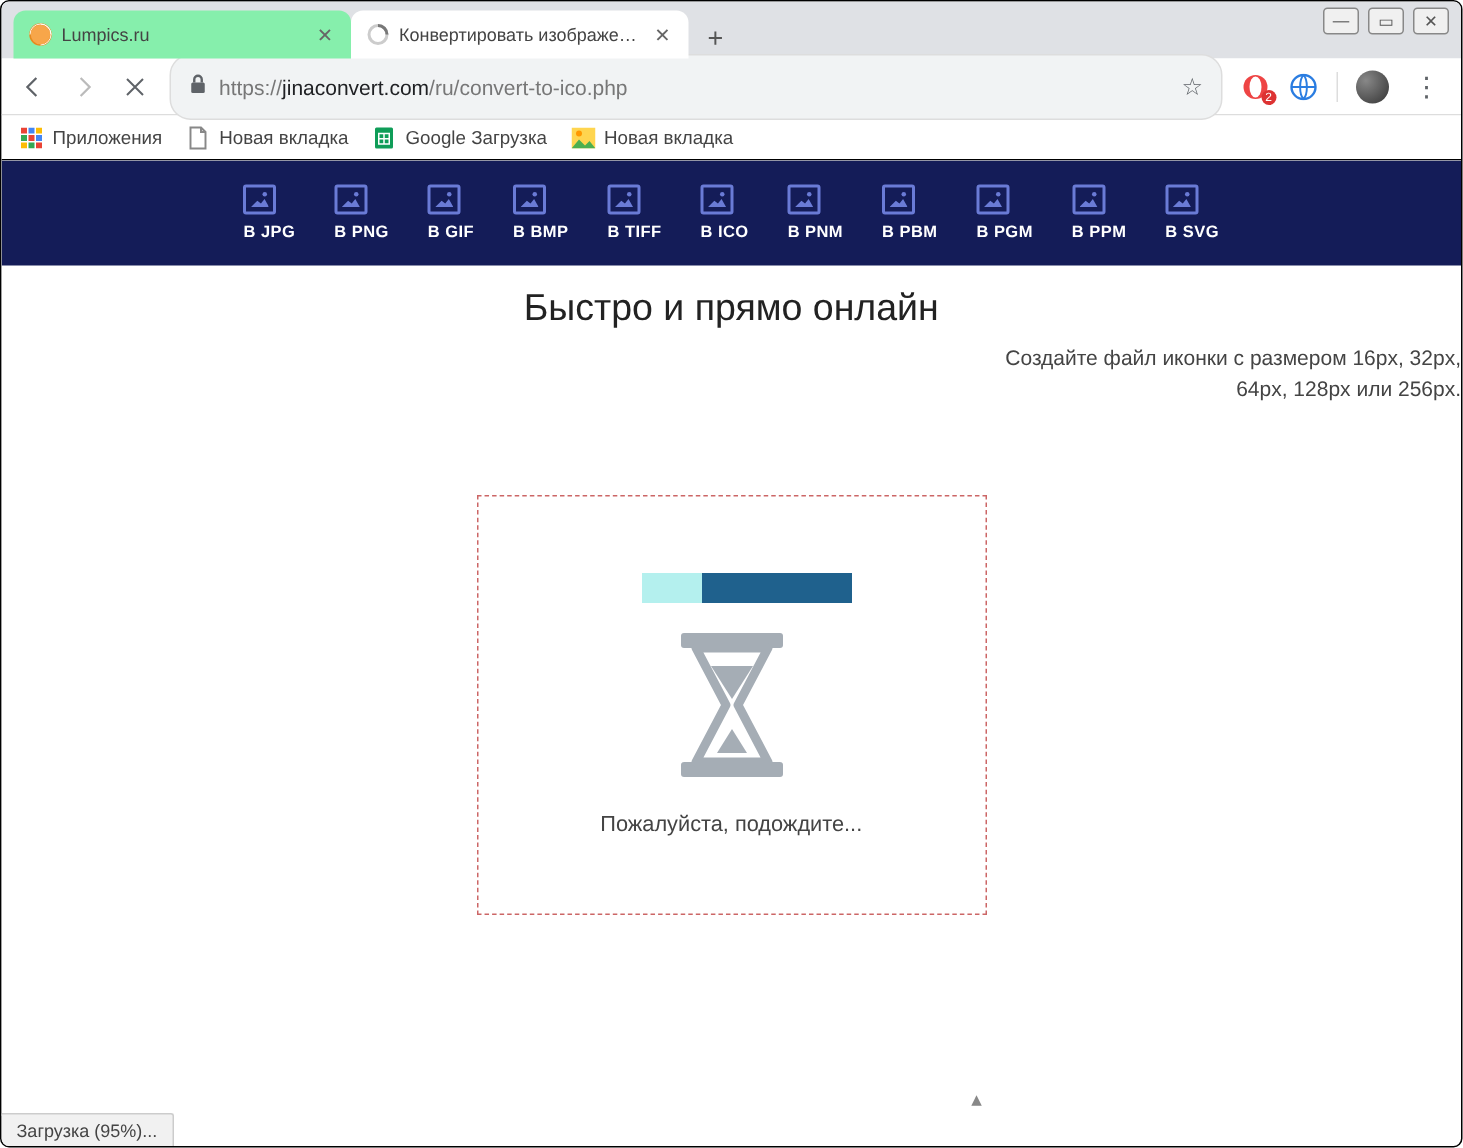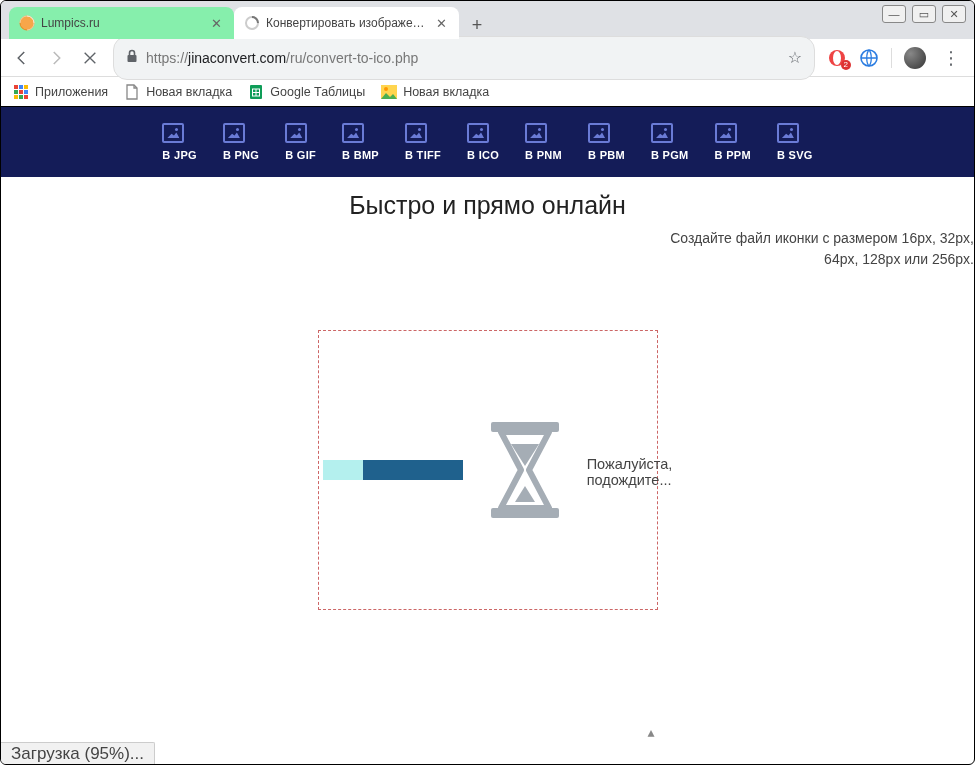--- a/index.html
+++ b/index.html
@@ -176,21 +176,21 @@
     font-size:14px;
     color:#444;
     line-height:1.5;
   }
   .drop-zone {
     width: 340px;
     height: 280px;
     margin: 60px auto 0;
     border: 1.5px dashed #cc6666;
     display:flex;
-    flex-direction:row;
+    flex-direction:column;
     align-items:center;
     justify-content:center;
     gap: 18px;
   }
   .progress-squares {
     display:flex;
   }
   .sq { width:20px; height:20px; }
   .sq.light { background:#b4f0ee; }
   .sq.dark  { background:#1f618d; }
@@ -198,21 +198,21 @@
   .wait-text { font-size:14.5px; color:#444; margin-top:4px; }
   
   .status-bar {
     position:absolute;
     left:0; bottom:0;
     height:22px;
     background:#f1f1f1;
     border:1px solid #ccc;
     border-left:none; border-bottom:none;
     padding:0 10px;
-    font-size:17px;
+    font-size:12px;
     color:#444;
     display:flex; align-items:center;
     border-top-right-radius:2px;
   }
   .scroll-hint {
     position:absolute;
     bottom:4px; left:50%;
     transform:translateX(160px);
     color:#888; font-size:14px;
   }
@@ -326,21 +326,21 @@
     <span>Новая вкладка</span>
   </div>
   <div class="bookmark">
     <span class="bm-icon">
       <svg width="14" height="16">
           <rect x="1" y="1" width="12" height="14" fill="#0f9d58" rx="1"></rect>
           <rect x="3.5" y="5" width="7" height="7" fill="none" stroke="#fff" stroke-width="1"></rect>
           <path d="M7 5v7M3.5 8.5h7" stroke="#fff" stroke-width="1"></path>
         </svg>
     </span>
-    <span>Google Таблицы</span>
+    <span>Google Загрузка</span>
   </div>
   <div class="bookmark">
     <span class="bm-icon">
       <svg width="16" height="14">
           <rect x="0" y="0" width="16" height="14" fill="#ffd54f"></rect>
           <circle cx="5" cy="4" r="2" fill="#ff9800"></circle>
           <path d="M0 14l5-6 4 4 3-3 4 5z" fill="#4caf50"></path>
         </svg>
     </span>
     <span>Новая вкладка</span>

